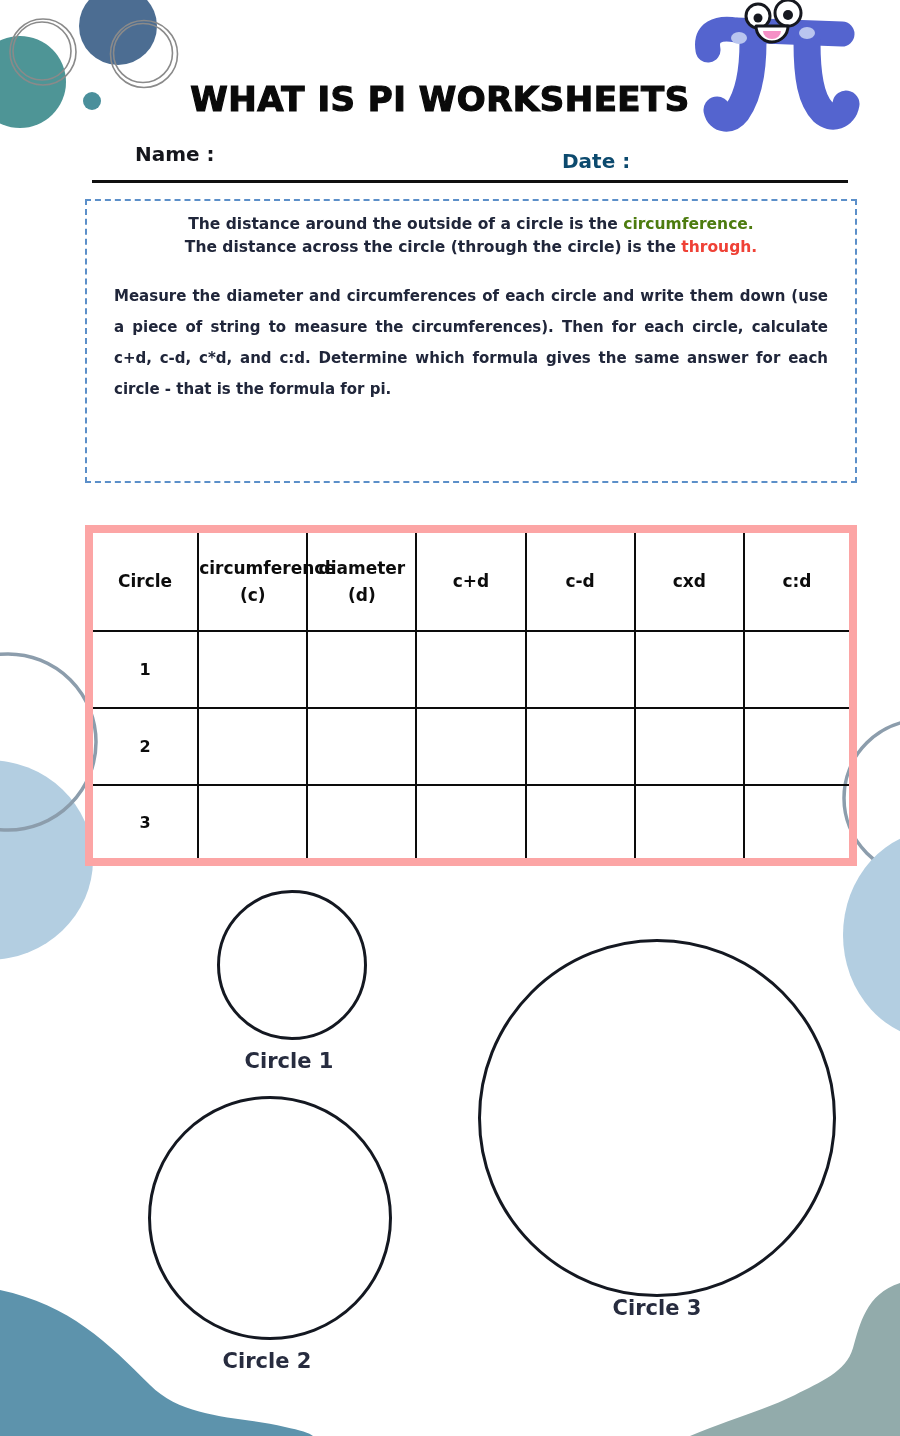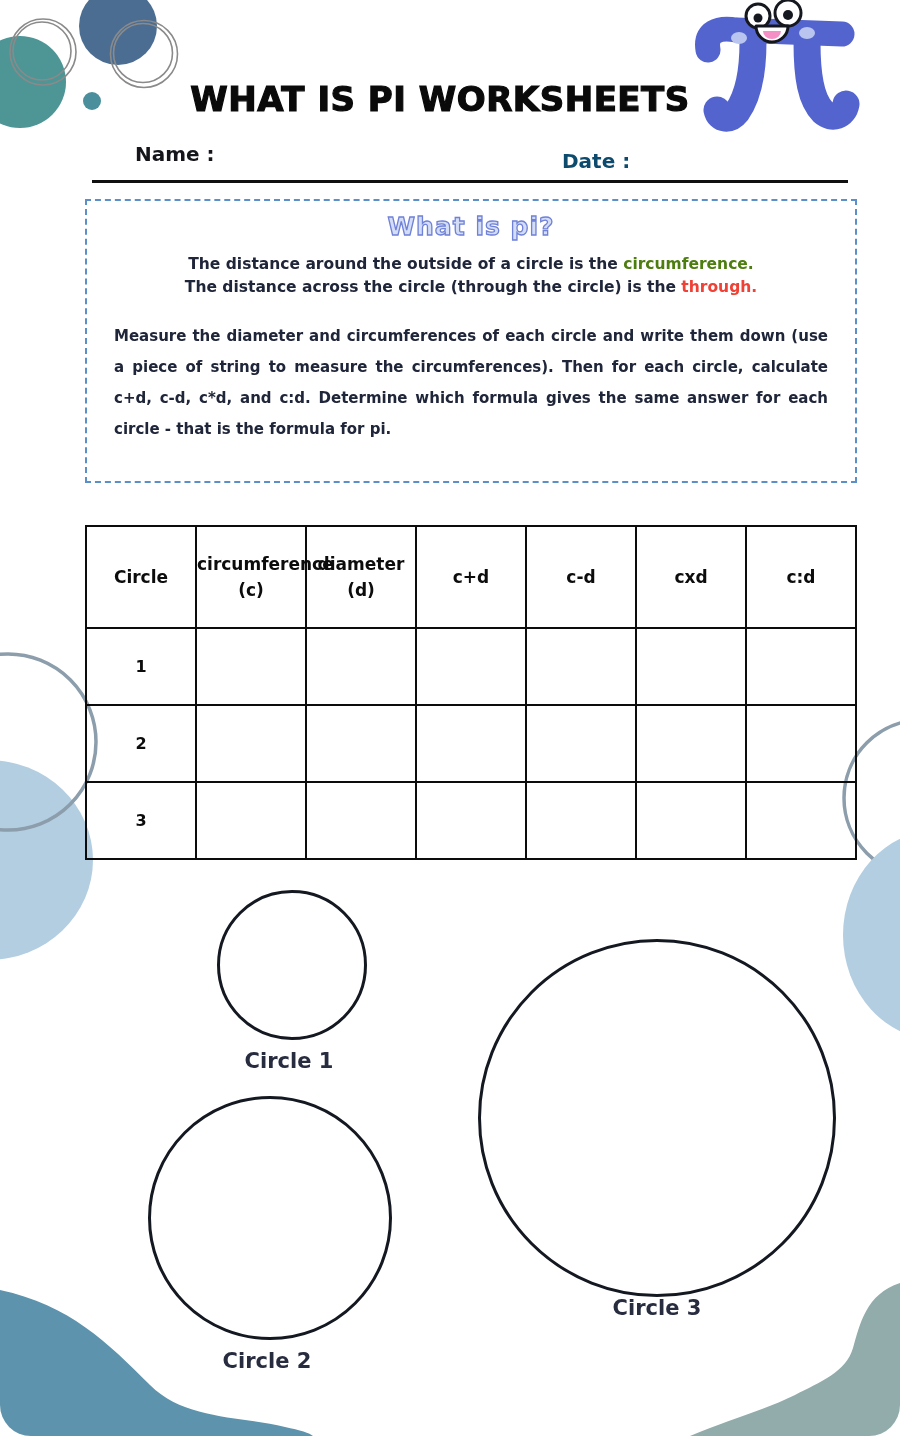--- a/index.html
+++ b/index.html
@@ -1,17 +1,17 @@
 <!DOCTYPE html>
 <html><head>
 <meta charset="utf-8">
 <style>
   html,body{margin:0;padding:0;}
   body{width:900px;height:1436px;background:#ffffff;font-family:"DejaVu Sans","Liberation Sans",sans-serif;}
-  .page{position:relative;width:900px;height:1436px;overflow:hidden;background:#fff;border-radius:31px;}
+  .page{position:relative;width:900px;height:1436px;overflow:hidden;background:#fff;}
   .bg{position:absolute;left:0;top:0;z-index:0;}
 
   .title{position:absolute;left:440px;top:56px;transform:translateX(-50%);
     font-size:34px;font-weight:800;color:#0a0a0a;letter-spacing:.5px;white-space:nowrap;
     -webkit-text-stroke:1.2px #0a0a0a;z-index:2;}
 
   .name-label{position:absolute;left:135px;top:142px;font-size:20px;font-weight:bold;color:#15161c;z-index:2;}
   .date-label{position:absolute;left:562px;top:149px;font-size:20px;font-weight:bold;color:#0c4a6e;z-index:2;}
   .write-line{position:absolute;left:92px;top:180px;width:756px;height:3px;background:#101010;z-index:2;}
 
@@ -20,21 +20,21 @@
   .info-heading{margin-top:11px;text-align:center;font-size:25px;font-weight:800;
     color:#d3ddf6;-webkit-text-stroke:1.3px #7081d8;letter-spacing:1px;}
   .info-line{text-align:center;font-size:15.5px;line-height:23px;}
   .info-line.first{margin-top:12px;}
   .term-blue{color:#4d7c0f;}
   .term-red{color:#ef4136;}
   .info-rel{margin-top:24px;text-align:center;font-size:15.5px;line-height:23px;}
   .info-instr{margin:22px 27px 0 27px;text-align:justify;font-size:15px;line-height:31px;}
 
   table.worksheet{position:absolute;left:85px;top:525px;width:772px;height:333px;z-index:2;
-    border-collapse:collapse;table-layout:fixed;border:2px solid #fca5a5;padding-left:19px;}
+    border-collapse:collapse;table-layout:fixed;border:8px solid #fca5a5;padding-left:19px;}
   table.worksheet th, table.worksheet td{border:2.5px solid #0c0c0c;text-align:center;vertical-align:middle;
     color:#0c0c0c;padding:0;}
   table.worksheet th{font-size:17px;font-weight:bold;line-height:1.55;}
   table.worksheet td{font-size:16px;font-weight:bold;}
   tr.header-row{height:102px;}
   tr.data-row{height:77px;}
 
   .circle-shape{position:absolute;border:3px solid #141821;border-radius:50%;background:transparent;z-index:2;}
   .circle-1{left:217px;top:890px;width:144px;height:144px;}
   .circle-2{left:148px;top:1096px;width:238px;height:238px;}
@@ -91,21 +91,20 @@
     </g>
   </svg>
 
   <h1 class="title">WHAT IS PI WORKSHEETS</h1>
 
   <div class="name-label">Name :</div>
   <div class="date-label">Date :</div>
   <div class="write-line"></div>
 
   <div class="info-box">
-    <div class="info-heading">What is pi?</div>
     <div class="info-line first"><span>The distance around the outside of a circle is the </span><span class="term-blue">circumference.</span></div>
     <div class="info-line"><span>The distance across the circle (through the circle) is the </span><span class="term-red">through.</span></div>
     <div class="info-instr">Measure the diameter and circumferences of each circle and write them down (use a piece of string to measure the circumferences). Then for each circle, calculate c+d, c-d, c*d, and c:d. Determine which formula gives the same answer for each circle - that is the formula for pi.</div>
   </div>
 
   <table class="worksheet">
     <tbody>
       <tr class="header-row">
         <th>
             <div>Circle</div>

